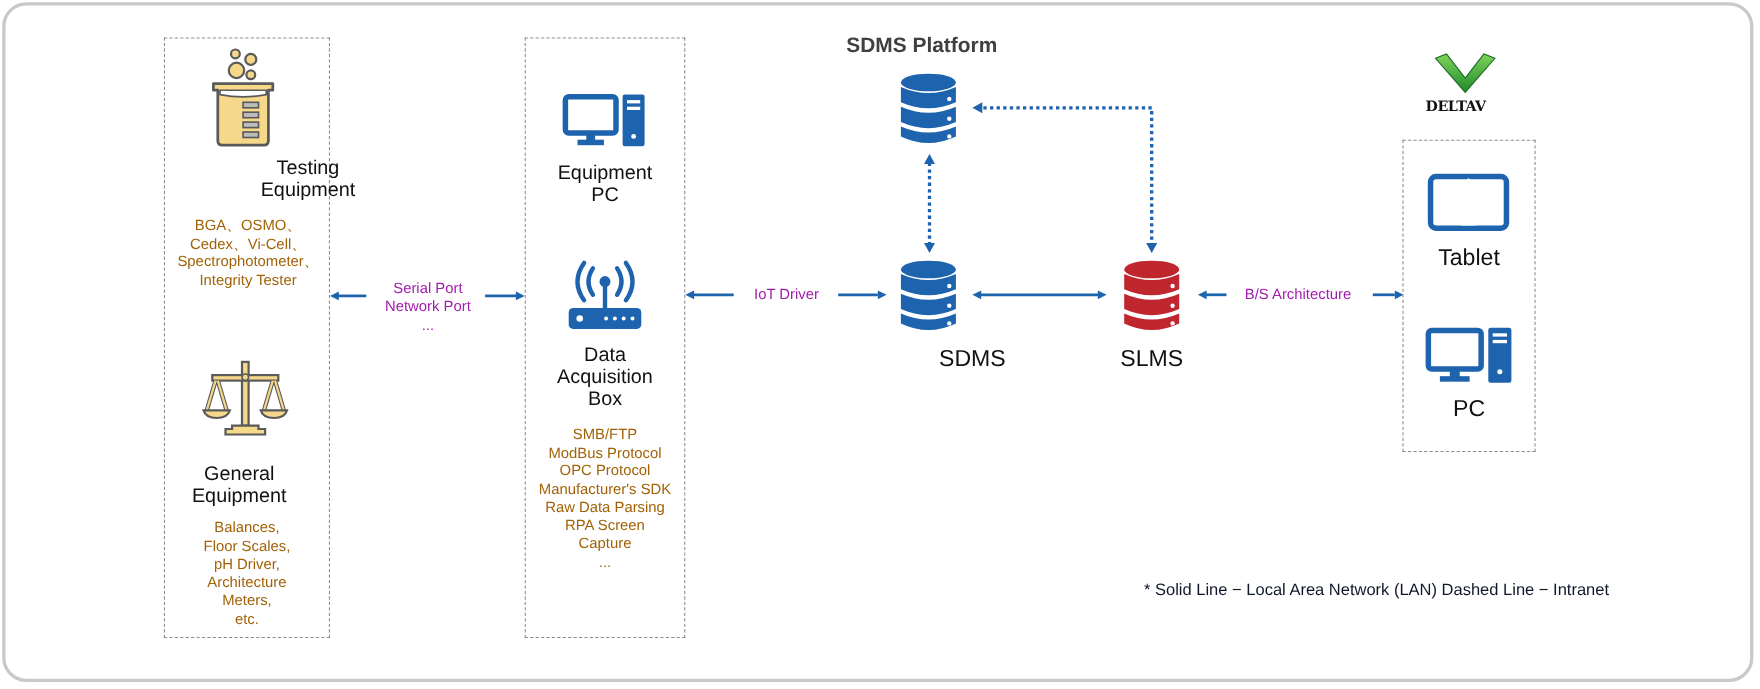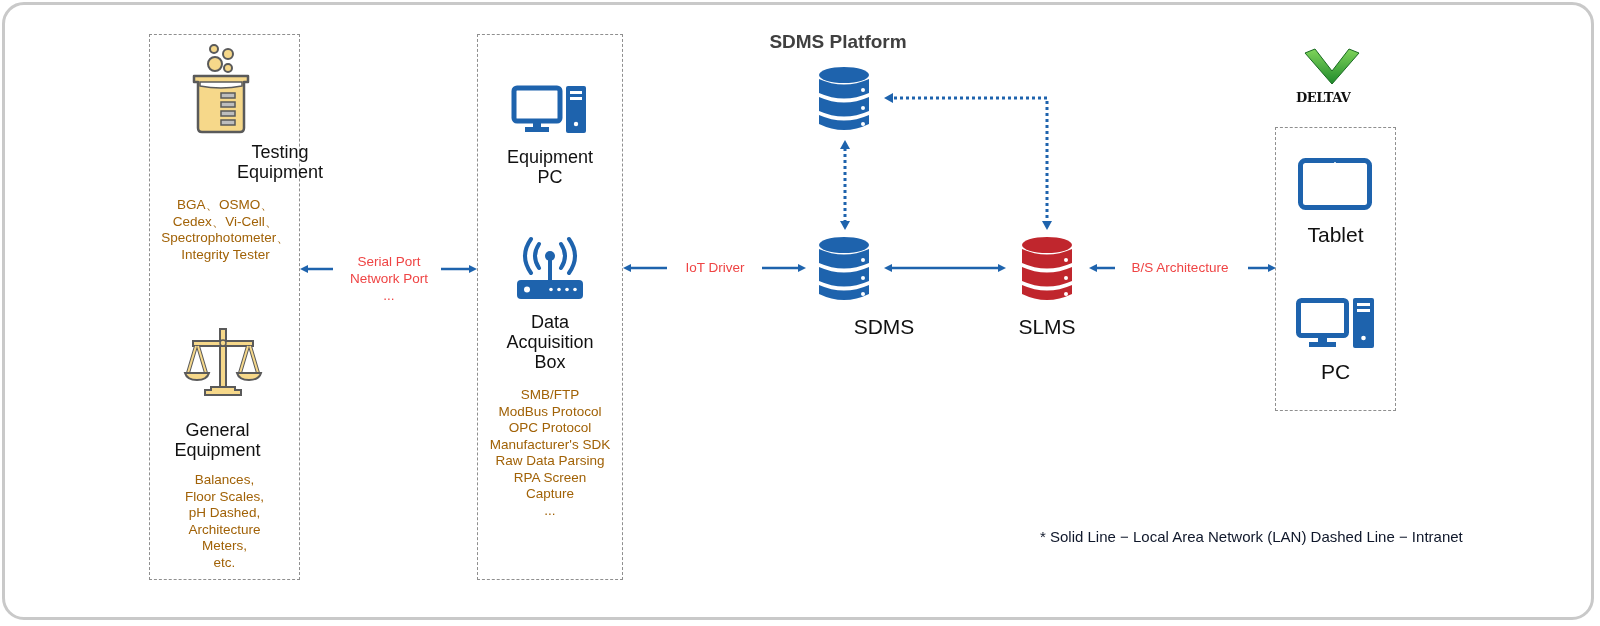--- a/index.html
+++ b/index.html
@@ -4,21 +4,21 @@
 <style>
   html, body { margin: 0; padding: 0; background: #ffffff; }
   body { width: 1600px; height: 626px; position: relative; overflow: hidden; font-family: "Liberation Sans", sans-serif; color: #111; }
   .frame { position: absolute; left: 2px; top: 2px; width: 1592px; height: 618px; border: 3px solid #c9c9c9; border-radius: 22px; box-sizing: border-box; background: #fff; }
   .dash-box { position: absolute; border: 1.5px dashed #8f8f8f; box-sizing: border-box; }
   .abs { position: absolute; }
   .center { text-align: center; }
   .title-lg { font-size: 18px; line-height: 20px; color: #111; }
   .title-xl { font-size: 21px; line-height: 24px; color: #111; }
   .desc { font-size: 13.5px; line-height: 16.5px; color: #a16207; }
-  .small { font-size: 13.5px; line-height: 17px; color: #ef4444; }
+  .small { font-size: 13.5px; line-height: 17px; color: #a21caf; }
   .heading { font-size: 19px; font-weight: bold; color: #404040; }
   svg { position: absolute; overflow: visible; }
   .note { font-size: 15px; color: #0f172a; }
 </style>
 </head>
 <body>
 
 <div class="frame"></div>
 
 <div class="dash-box" style="left:149px; top:34px; width:151px; height:546px;"></div>
@@ -60,21 +60,21 @@
   <path d="M26 60 L50 60 L50 63 L56 63 L56 68 L20 68 L20 63 L26 63 Z" fill="#f6d88a" stroke="#5a5a5a" stroke-width="2"></path>
 </svg>
 
 <div class="abs center title-lg" style="left:149px; top:420px; width:137px;text-align:center;">
   <div>General</div>
   <div>Equipment</div>
 </div>
 <div class="abs center desc" style="left:149px; top:472px; width:151px;">
   <div>Balances,</div>
   <div>Floor Scales,</div>
-  <div>pH Dashed,</div>
+  <div>pH Driver,</div>
   <div>Architecture</div>
   <div>Meters,</div>
   <div>etc.</div>
 </div>
 
 <svg style="left:300px; top:264px;" width="40" height="10">
   <line x1="6" y1="5" x2="33" y2="5" stroke="#1e63ad" stroke-width="2.5"></line>
   <polygon points="0,5 8,1 8,9" fill="#1e63ad"></polygon>
 </svg>
 <svg style="left:437px; top:264px;" width="40" height="10">

